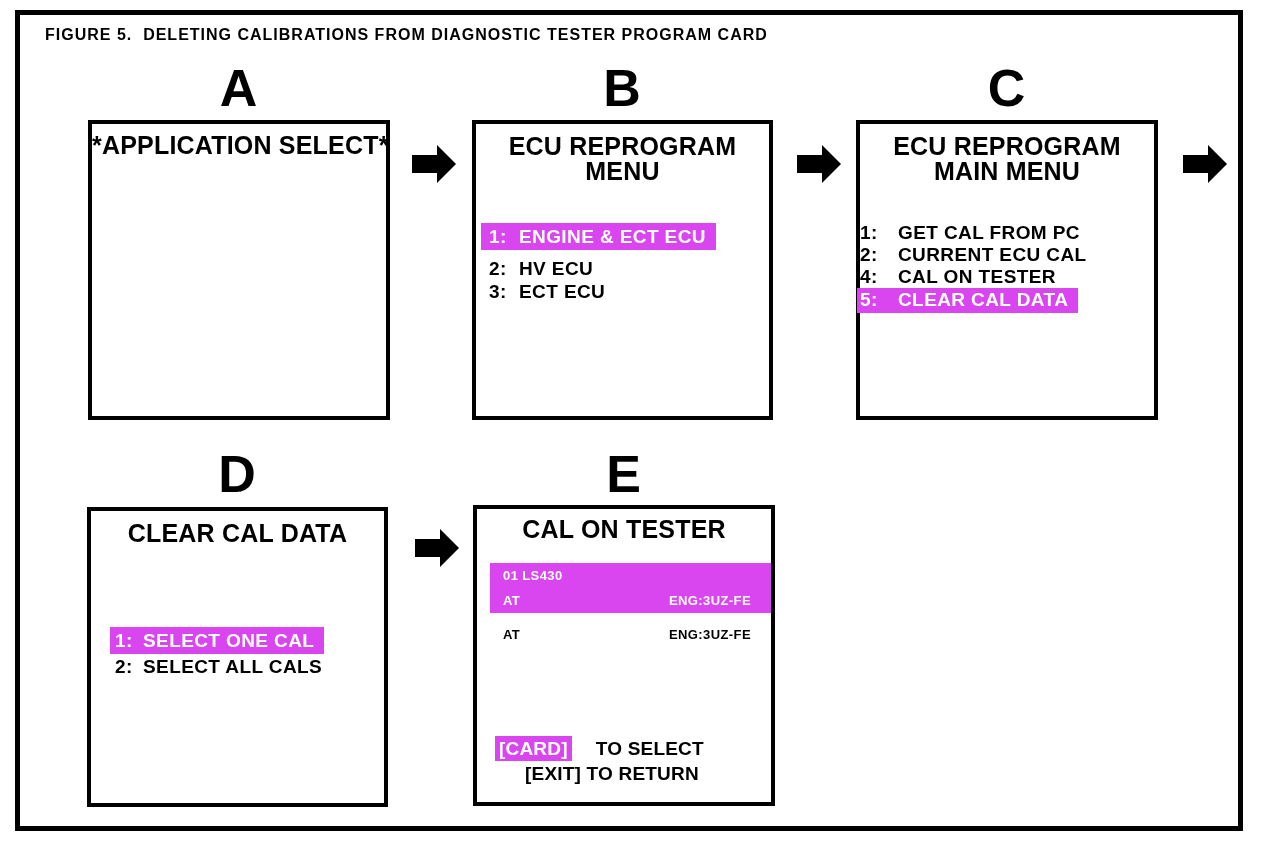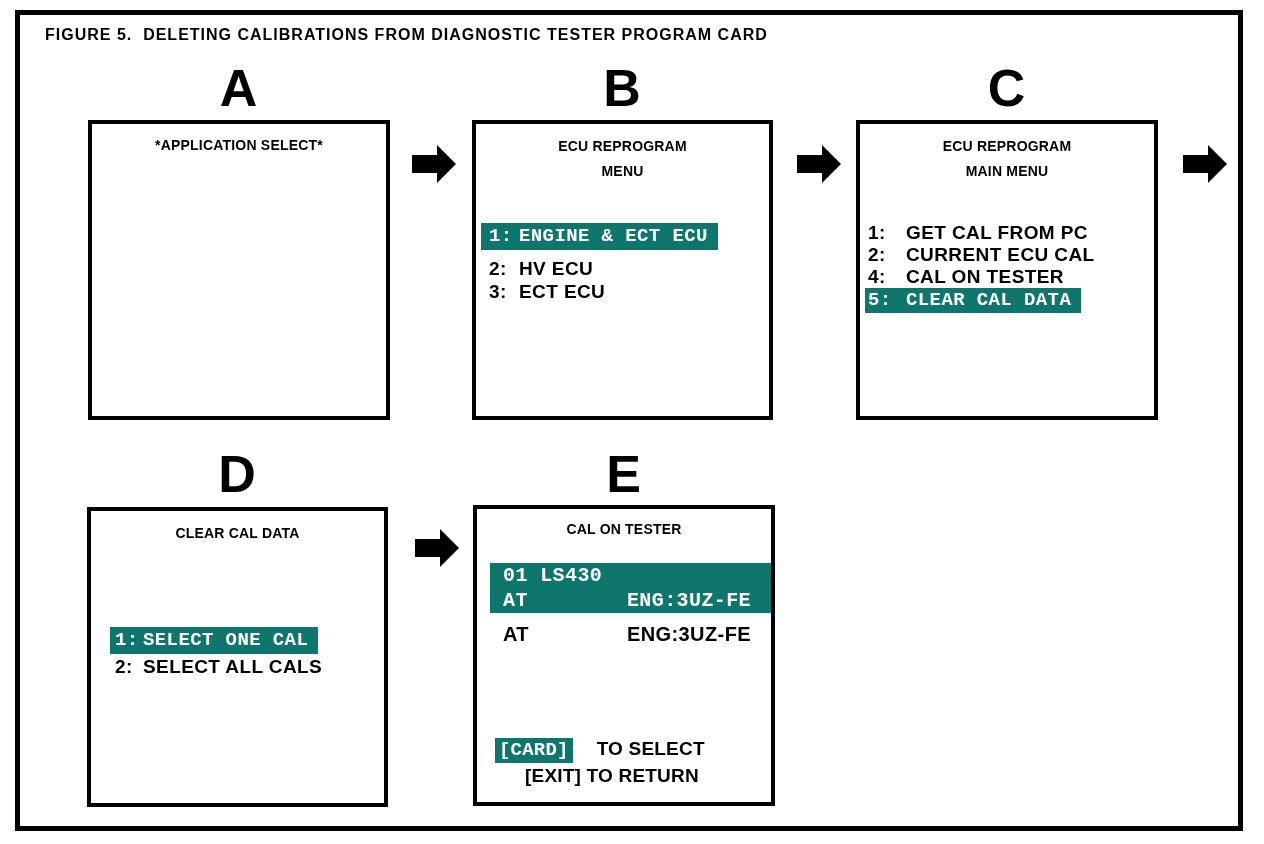--- a/index.html
+++ b/index.html
@@ -38,65 +38,64 @@
   .screen {
     position: absolute;
     box-sizing: border-box;
     border: 4px solid #000;
     background: #fff;
   }
   .screen-hdr {
     position: absolute;
     left: 0; right: 0;
     text-align: center;
-    font-size: 14px;
+    font-size: 25px;
     line-height: 25px;
     letter-spacing: 0.2px;
     white-space: pre;
   }
   .menu {
     position: absolute;
     font-size: 19px;
     letter-spacing: 0.4px;
   }
   .row {
     white-space: nowrap;
     width: fit-content;
   }
   .hl {
-    background: #0f766e;
+    background: #d946ef;
     color: #fff;
-    font-family: Liberation Mono, monospace;
   }
   .num { display: inline-block; }
 
   
   .menu-a { left: 13px; top: 117px; line-height: 25px; }
   .menu-a .num { width: 38px; }
   .menu-a .hl { padding: 1px 12px 1px 5px; }
   
   .menu-b { left: 5px; top: 99px; line-height: 23px; }
   .menu-b .row { padding-left: 8px; }
   .menu-b .num { width: 30px; }
   .menu-b .hl { padding: 2px 10px 2px 8px; margin-bottom: 7px; }
   
-  .menu-c { left: 8px; top: 98px; line-height: 22px; }
+  .menu-c { left: 0; top: 98px; line-height: 22px; }
   .menu-c .num { width: 38px; }
   .menu-c .hl { margin-left: -3px; padding: 1px 10px 2px 3px; }
   
   .menu-d { left: 19px; top: 116px; line-height: 25px; }
   .menu-d .row { padding-left: 5px; }
   .menu-d .num { width: 28px; }
   .menu-d .hl { padding-top: 1px; padding-bottom: 1px; padding-right: 10px; }
   
   .cal-list {
     position: absolute;
     left: 13px; top: 54px;
     width: 281px;
-    font-size: 20px;
+    font-size: 13px;
     line-height: 25px;
     letter-spacing: 0.4px;
   }
   .cal-entry {
     box-sizing: border-box;
     width: 100%;
     padding: 0 20px 0 13px;
     white-space: nowrap;
   }
   .cal-entry + .cal-entry { margin-top: 9px; }

